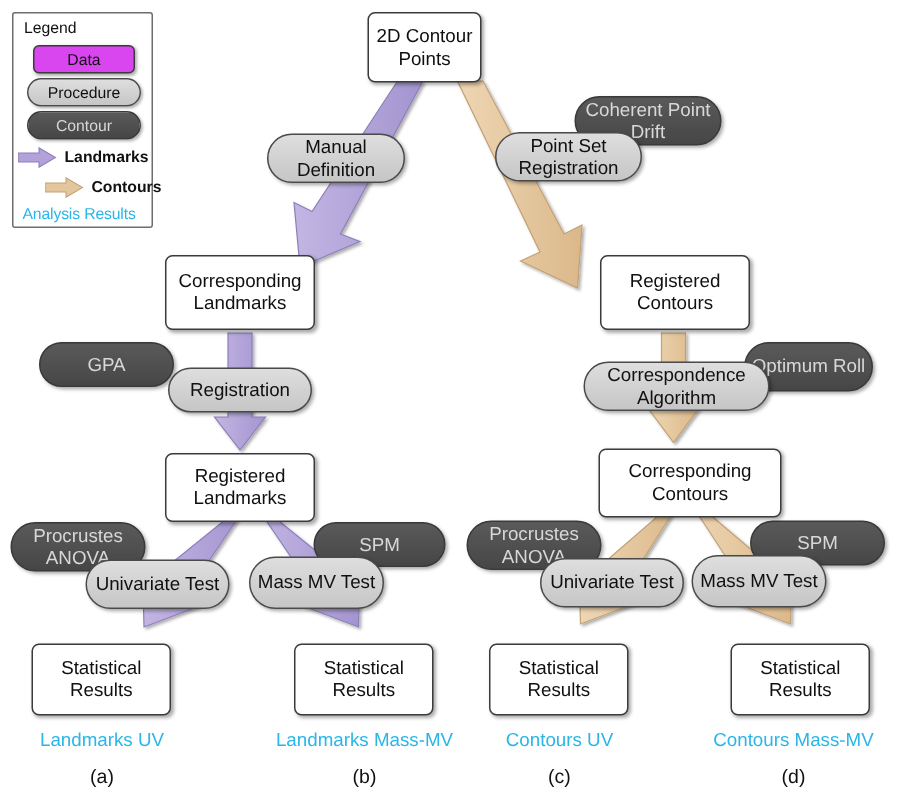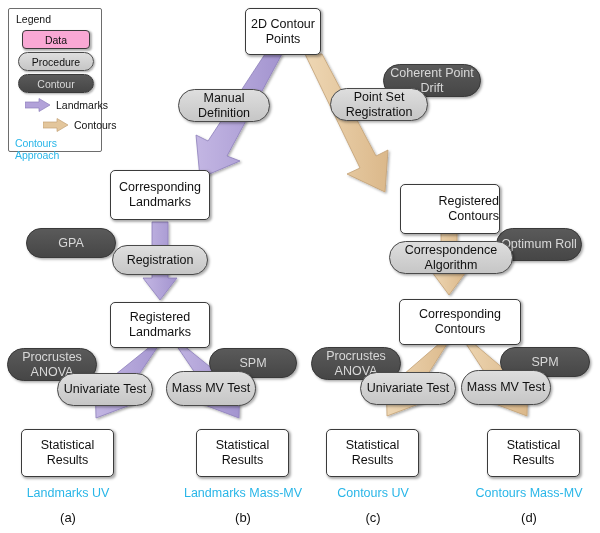--- a/index.html
+++ b/index.html
@@ -29,34 +29,34 @@
            font-size:12.5px;color:#d8d8d8;
            background-image:linear-gradient(#5a5a5a,#464646);
            box-shadow:1.5px 1.5px 2.5px rgba(0,0,0,0.33);z-index:3;}
 
   
   #legend{position:absolute;left:8px;top:8px;width:92px;height:142px;
           background:#ffffff;border:1.2px solid #6d6d6d;border-radius:2px;
           z-index:8;}
   #legend .ltitle{position:absolute;left:7px;top:4px;font-size:10.5px;color:#111;}
   #legend .lbox{position:absolute;left:13px;top:21px;width:66px;height:17px;
-                background:#f9a8d4;border:1.2px solid #3b3b3b;border-radius:4px;
+                background:#d946ef;border:1.2px solid #3b3b3b;border-radius:4px;
                 font-size:10.5px;display:flex;align-items:center;
                 justify-content:center;
                 box-shadow:1.2px 1.2px 2px rgba(0,0,0,0.3);}
   #legend .lpill{position:absolute;left:9px;width:74px;height:17px;
                  border-radius:999px;font-size:10.5px;display:flex;
                  align-items:center;justify-content:center;
                  box-shadow:1.2px 1.2px 2px rgba(0,0,0,0.3);}
   #legend .lpill.proc{top:43px;background-image:linear-gradient(#dedede,#c6c6c6);
                       border:1.2px solid #4a4a4a;color:#101010;}
   #legend .lpill.ex{top:65px;background-image:linear-gradient(#5a5a5a,#464646);
                     border:1.2px solid #3a3a3a;color:#d8d8d8;}
-  #legend .lrow{position:absolute;left:16px;height:16px;display:flex;
-                align-items:center;gap:5px;font-size:10.5px;color:#111;}
+  #legend .lrow{position:absolute;left:3px;height:16px;display:flex;
+                align-items:center;gap:5px;font-size:10.5px;color:#111;font-weight:bold;}
   #legend .lrow.r1{top:88px;}
   #legend .lrow.r2{top:108px;padding-left:18px;}
   #legend .lrow svg{display:block;}
   #legend .lapproach{position:absolute;left:6px;top:128px;font-size:10.5px;
                      color:#29b6e8;letter-spacing:-0.1px;}
 
   
   .cyan-label{position:absolute;font-size:12.5px;color:#29b6e8;text-align:center;
               z-index:6;white-space:nowrap;}
   .panel-letter{position:absolute;font-size:13px;color:#111;text-align:center;
@@ -128,32 +128,32 @@
       <span>Landmarks</span>
     </div>
 
     <div class="lrow r2">
       <svg width="26" height="14" viewBox="0 0 26 14">
         <polygon fill="#e3c69c" stroke="#c3a175" stroke-width="0.7" points="0,4 14,4 14,0.5 25,7 14,13.5 14,10 0,10"></polygon>
       </svg>
       <span>Contours</span>
     </div>
 
-    <div class="lapproach">Contours Approach</div>
+    <div class="lapproach">Analysis Results</div>
   </div>
 
   <div class="node data-box" style="left:245px;top:8px;width:76px;height:47px;">2D Contour Points</div>
 
   <div class="node proc-pill" style="left:178px;top:89px;width:92px;height:33px;">Manual Definition</div>
 
   <div class="node ex-pill" style="left:383px;top:64px;width:98px;height:33px;">Coherent Point Drift</div>
   <div class="node proc-pill" style="left:330px;top:88px;width:98px;height:33px;">Point Set Registration</div>
 
   <div class="node data-box" style="left:110px;top:170px;width:100px;height:50px;">Corresponding Landmarks</div>
-  <div class="node data-box" style="left:400px;top:184px;width:100px;height:50px;text-align:right;">Registered Contours</div>
+  <div class="node data-box" style="left:400px;top:170px;width:100px;height:50px;">Registered Contours</div>
 
   <div class="node ex-pill" style="left:26px;top:228px;width:90px;height:30px;">GPA</div>
   <div class="node proc-pill" style="left:112px;top:245px;width:96px;height:30px;">Registration</div>
 
   <div class="node ex-pill" style="left:496px;top:228px;width:86px;height:33px;">Optimum Roll</div>
   <div class="node proc-pill" style="left:389px;top:241px;width:124px;height:33px;">Correspondence Algorithm</div>
 
   <div class="node data-box" style="left:110px;top:302px;width:100px;height:46px;">Registered Landmarks</div>
   <div class="node data-box" style="left:399px;top:299px;width:122px;height:46px;">Corresponding Contours</div>
 

